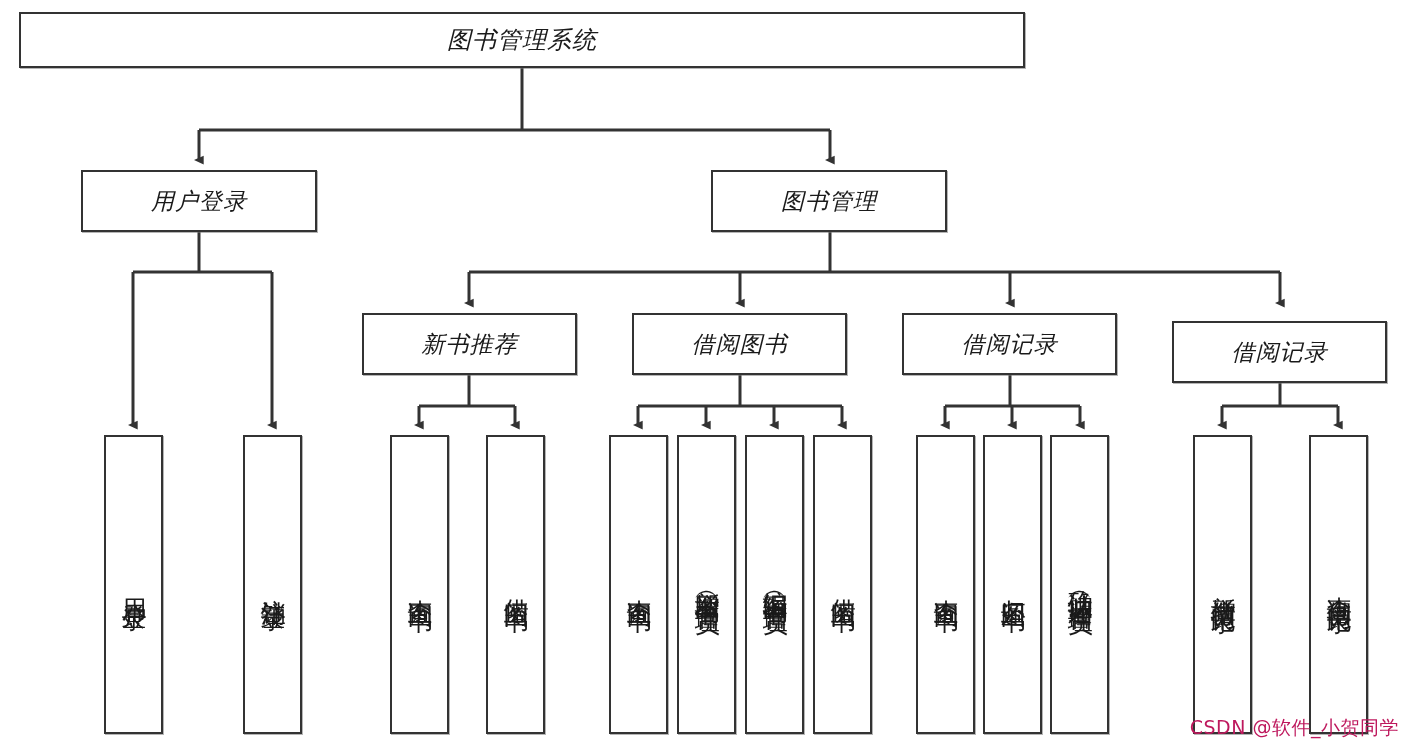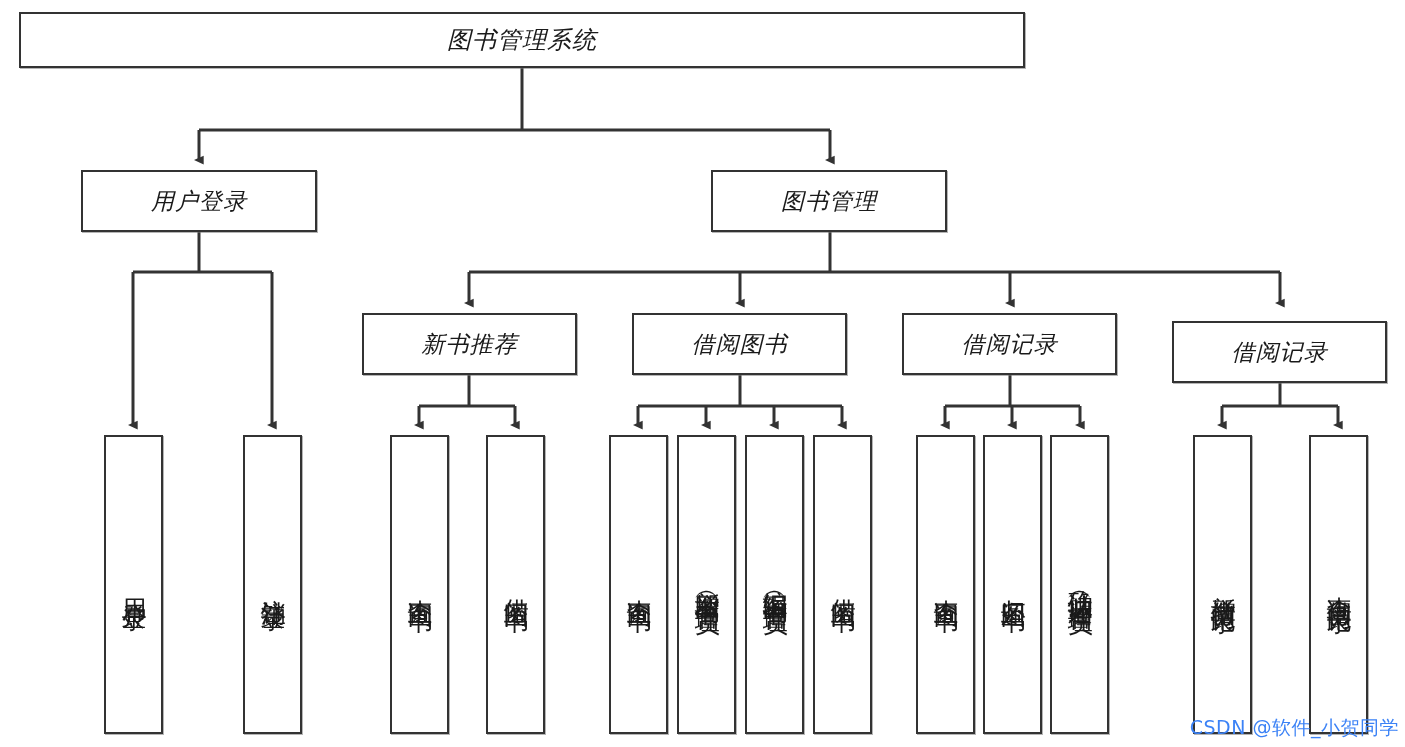--- a/index.html
+++ b/index.html
@@ -59,21 +59,21 @@
     letter-spacing: 3px;
     line-height: 1.05;
     white-space: normal;
   }
   #root-node .label { font-size: 24px; }
   .watermark {
     position: absolute;
     right: 6px;
     bottom: 6px;
     font-size: 19px;
-    color: #3b82f6;
+    color: #be185d;
     letter-spacing: 0.5px;
     white-space: nowrap;
     user-select: none;
     margin-left: 42px;
   }
 </style>
 </head>
 <body>
 
 <div id="canvas">

